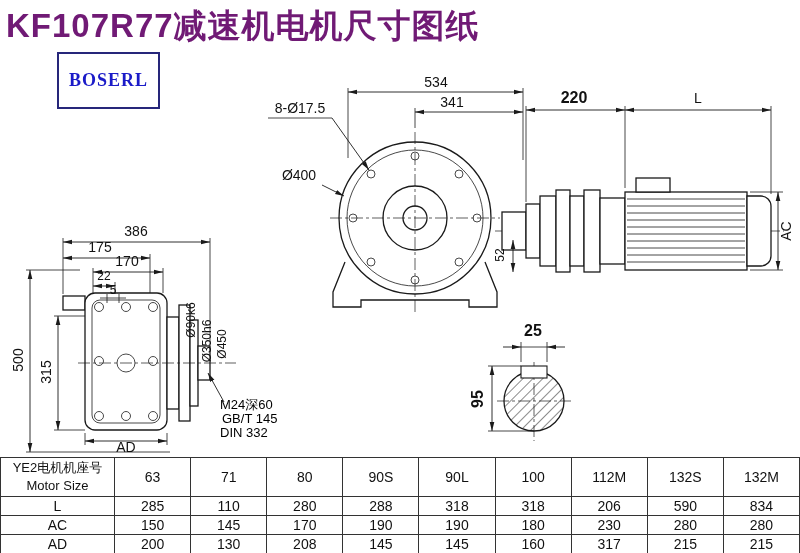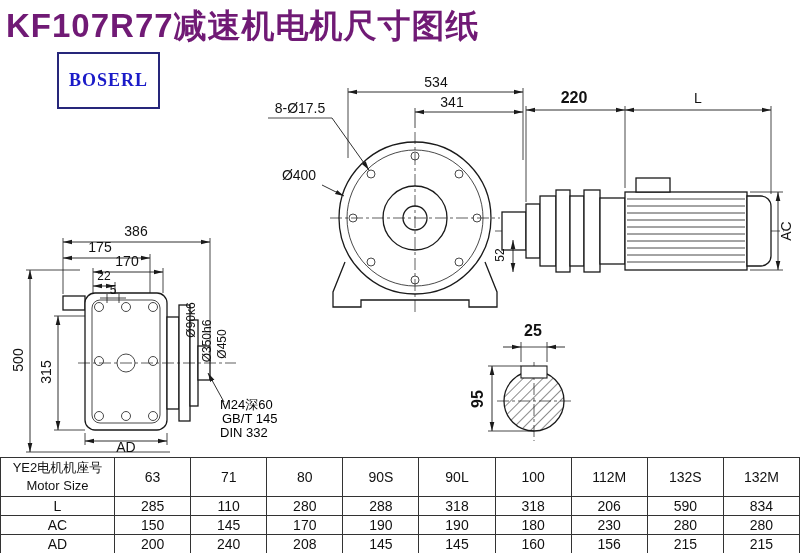--- a/index.html
+++ b/index.html
@@ -302,24 +302,24 @@
       <td>190</td>
       <td>190</td>
       <td>180</td>
       <td>230</td>
       <td>280</td>
       <td>280</td>
     </tr>
     <tr class="data">
       <td>AD</td>
       <td>200</td>
-      <td>240</td>
+      <td>130</td>
       <td>208</td>
       <td>145</td>
       <td>145</td>
       <td>160</td>
-      <td>156</td>
+      <td>317</td>
       <td>215</td>
       <td>215</td>
     </tr>
   </tbody>
     </table>
 </div>
 
 </body></html>

